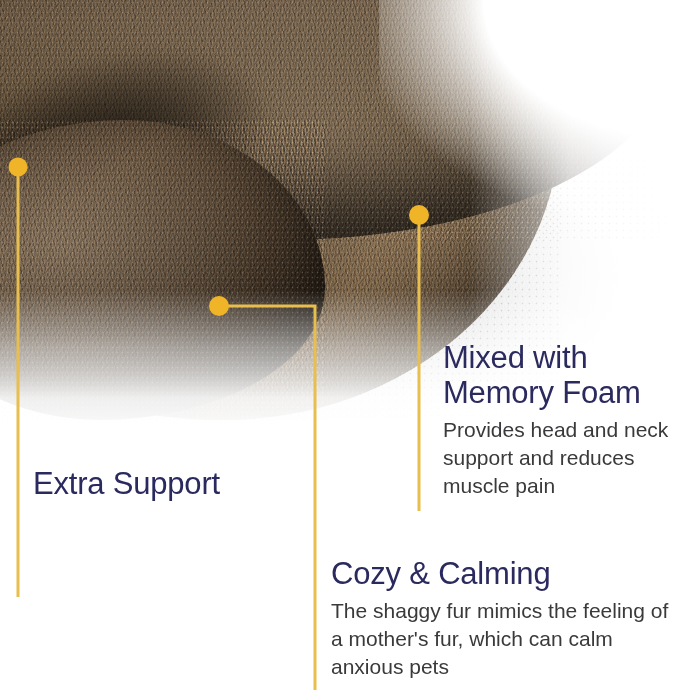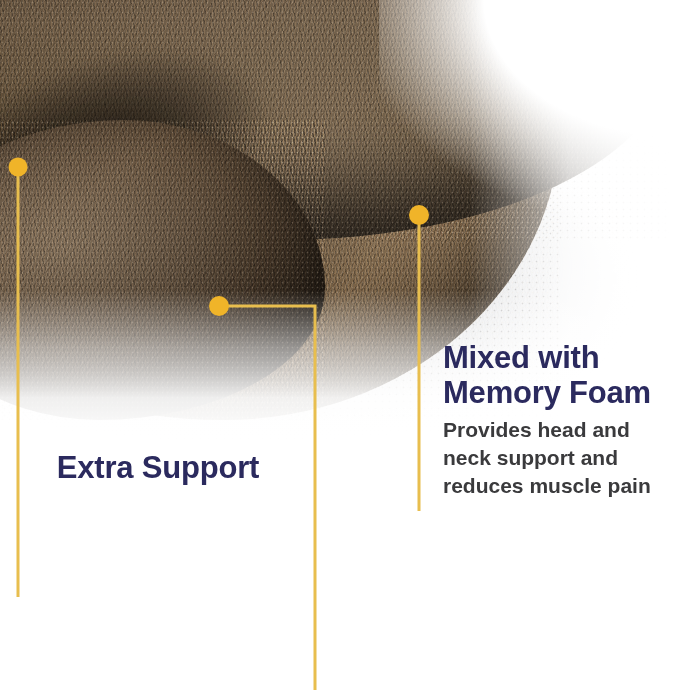--- a/index.html
+++ b/index.html
@@ -189,34 +189,34 @@
   }
   .callouts svg { display: block; }
 
   
   .feature {
     position: absolute;
   }
   .feature-title {
     margin: 0;
     color: #2b2a5e;
-    font-weight: bold;
+    font-weight: normal;
     font-size: 31px;
     line-height: 1.13;
     letter-spacing: -0.2px;
   }
   .feature-desc {
     margin: 6px 0 0 0;
     color: #3a3a3c;
     font-size: 21px;
     line-height: 1.34;
-    font-weight: bold;
-  }
-
-  #feature-extra-support  { left: 33px;  top: 450px; width: 250px; text-align: center; }
+    font-weight: normal;
+  }
+
+  #feature-extra-support  { left: 33px;  top: 466px; width: 250px; }
   #feature-memory-foam    { left: 443px; top: 340px; width: 236px; }
   #feature-cozy-calming   { left: 331px; top: 556px; width: 348px; }
 </style>
 </head>
 <body>
 
 <div id="infographic">
 
   <div class="photo-stage">
     <div class="bed-shadow"></div>
@@ -264,14 +264,18 @@
 
   <div class="feature" id="feature-extra-support">
     <h2 class="feature-title">Extra Support</h2>
   </div>
 
   <div class="feature" id="feature-memory-foam">
     <h2 class="feature-title">Mixed with Memory Foam</h2>
     <p class="feature-desc">Provides head and neck support and reduces muscle pain</p>
   </div>
 
+  <div class="feature" id="feature-cozy-calming">
+    <h2 class="feature-title">Cozy &amp; Calming</h2>
+    <p class="feature-desc">The shaggy fur mimics the feeling of a mother's fur, which can calm anxious pets</p>
+  </div>
 
 </div>
 
 </body></html>

